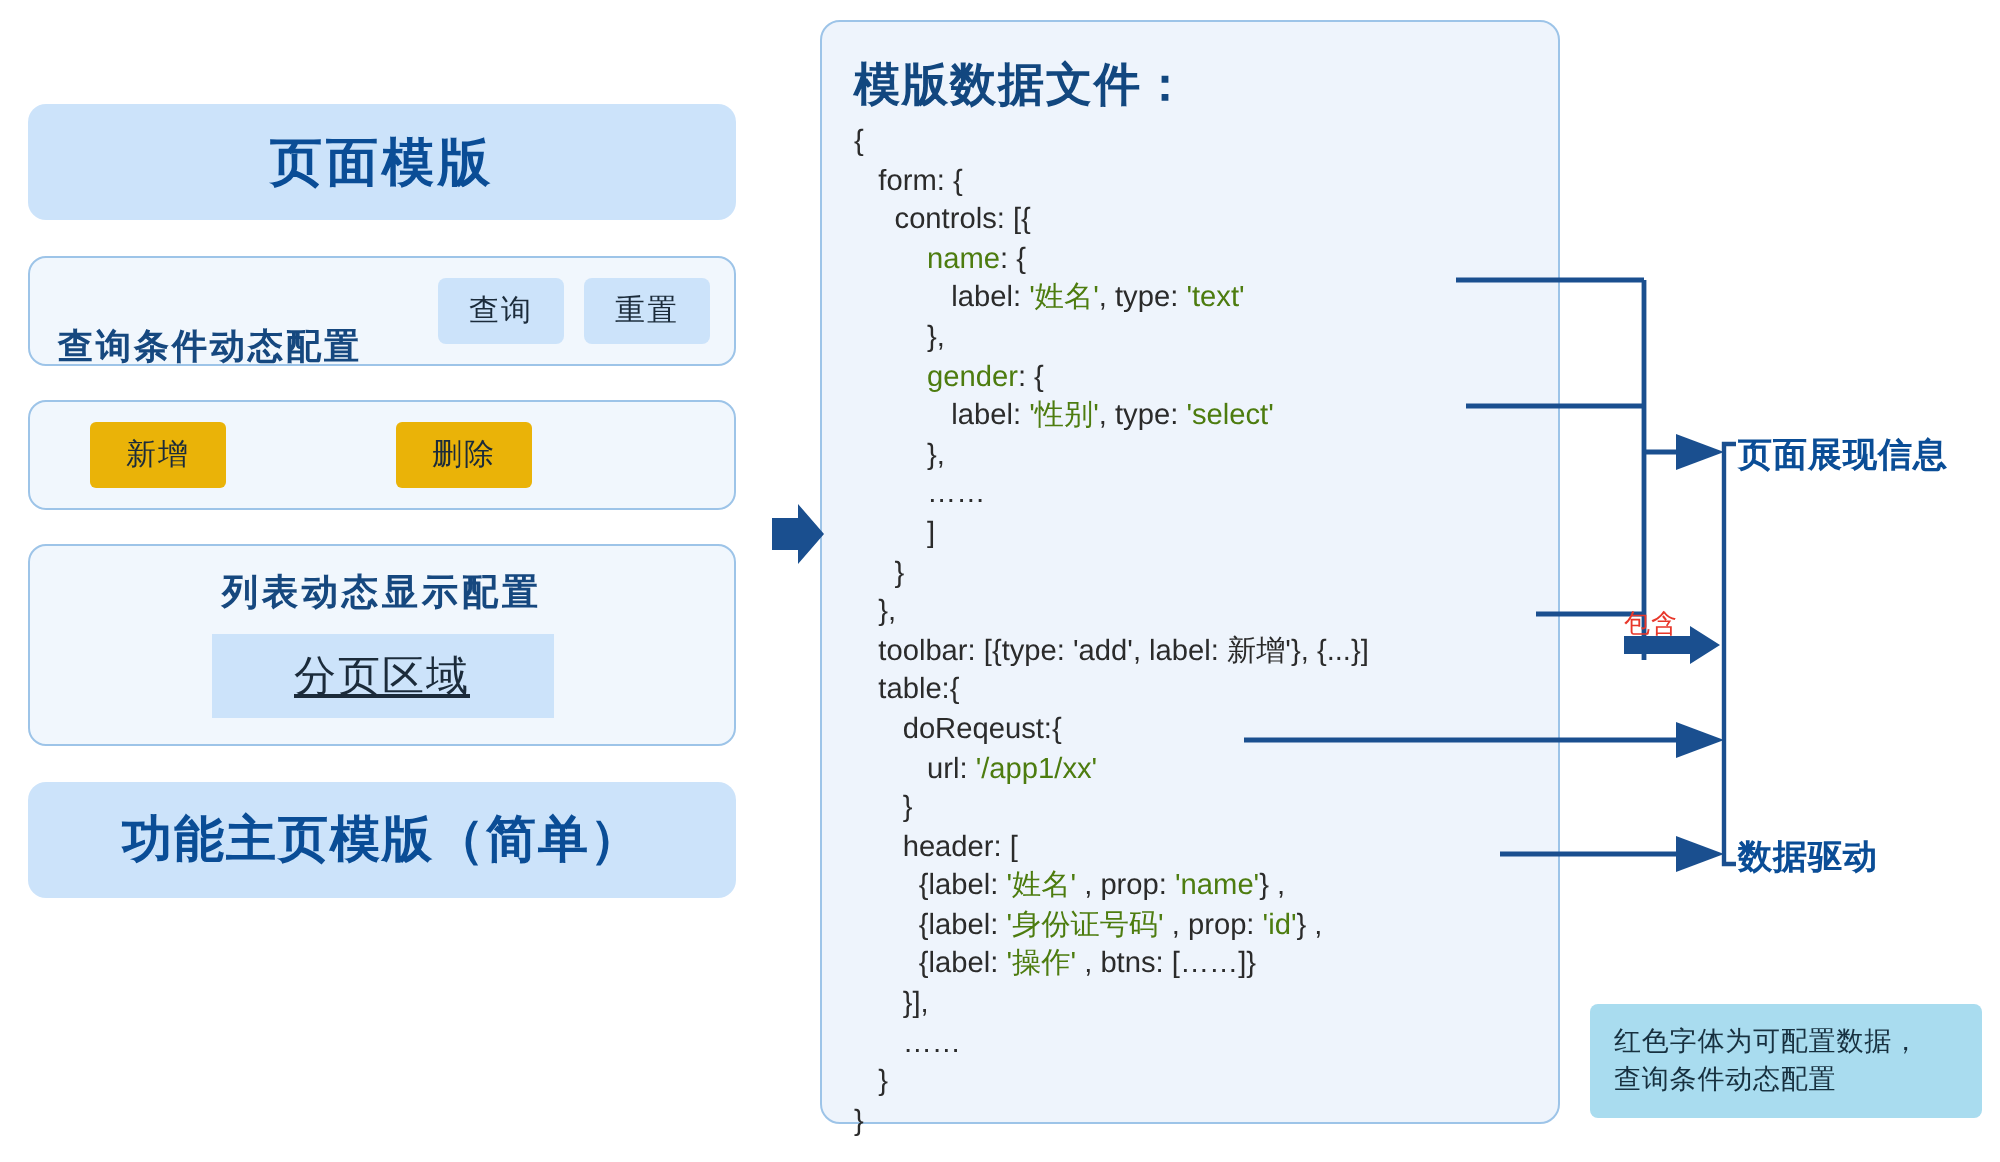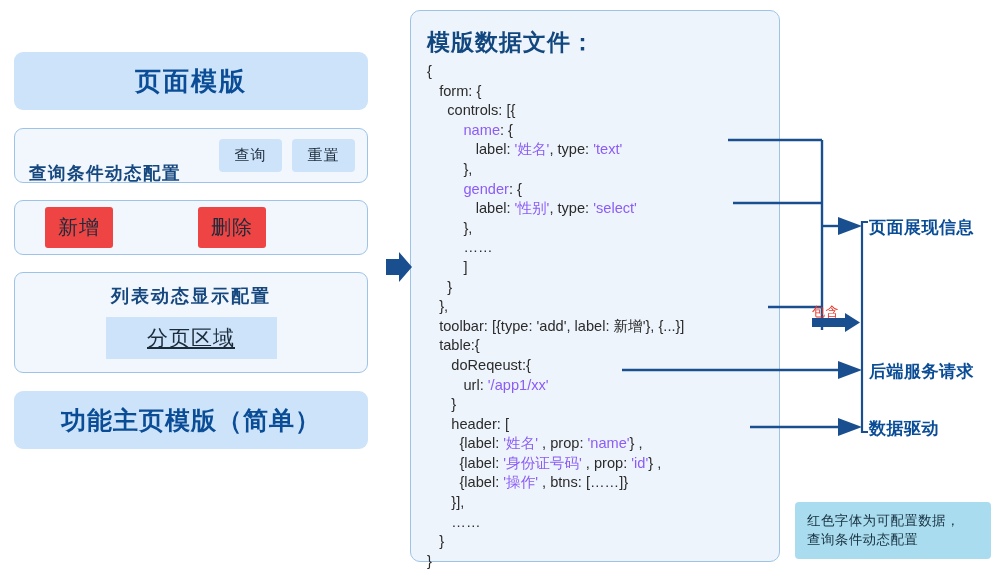--- a/index.html
+++ b/index.html
@@ -83,23 +83,23 @@
 
   
   .card-toolbar {
     height: 55px;
     display: flex;
     align-items: center;
     margin-top: 17px;
     padding: 0 30px;
   }
   .tb-btn {
-    background: #ef4444;
+    background: #eab308;
     color: #1b2b3a;
-    font-size: 20px;
+    font-size: 15px;
     border-radius: 3px;
     text-align: center;
     padding: 7px 0;
     width: 68px;
     letter-spacing: 1px;
   }
   .tb-gap { width: 85px; }
 
   
   .card-list {
@@ -146,21 +146,21 @@
     letter-spacing: 1px;
     margin-bottom: 4px;
   }
   .code-body {
     font-family: "Liberation Sans", "DejaVu Sans", sans-serif;
     font-size: 14.6px;
     line-height: 19.6px;
     color: #2b2b2b;
     white-space: pre;
   }
-  .code-body .r { color: #8b5cf6; }
+  .code-body .r { color: #4d7c0f; }
 
   
   .ann-label {
     position: absolute;
     color: #0a4d96;
     font-weight: bold;
     font-size: 17px;
     letter-spacing: 0.5px;
     white-space: nowrap;
   }
@@ -256,21 +256,20 @@
     <path d="M750 427 L842 427" stroke="#1a4f8f" stroke-width="2.4" fill="none"></path>
     <polygon points="838,418 862,427 838,436" fill="#1a4f8f"></polygon>
 
     <path d="M868 222 L862 222 L862 432 L868 432" stroke="#1a4f8f" stroke-width="2.2" fill="none"></path>
   </svg>
 
   <div class="han-contains">包含</div>
 
   <div class="ann-label" style="left:869px; top:216px;">页面展现信息</div>
 
-  <div class="ann-label" style="left:869px; top:360px;">后端服务请求</div>
 
   <div class="ann-label" style="left:869px; top:417px;">数据驱动</div>
 
   <div class="note-box">
     <div>红色字体为可配置数据，</div>
     <div>查询条件动态配置</div>
   </div>
 
 </div>
 

